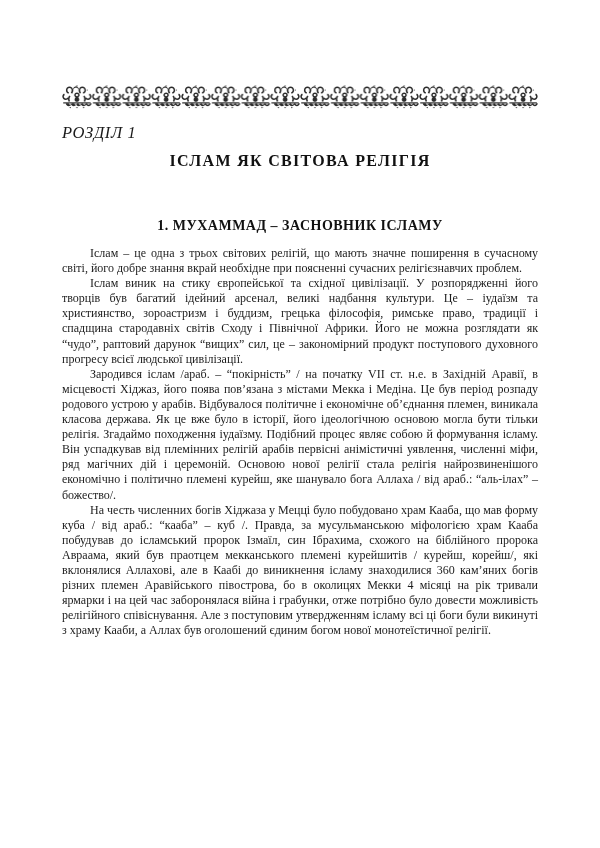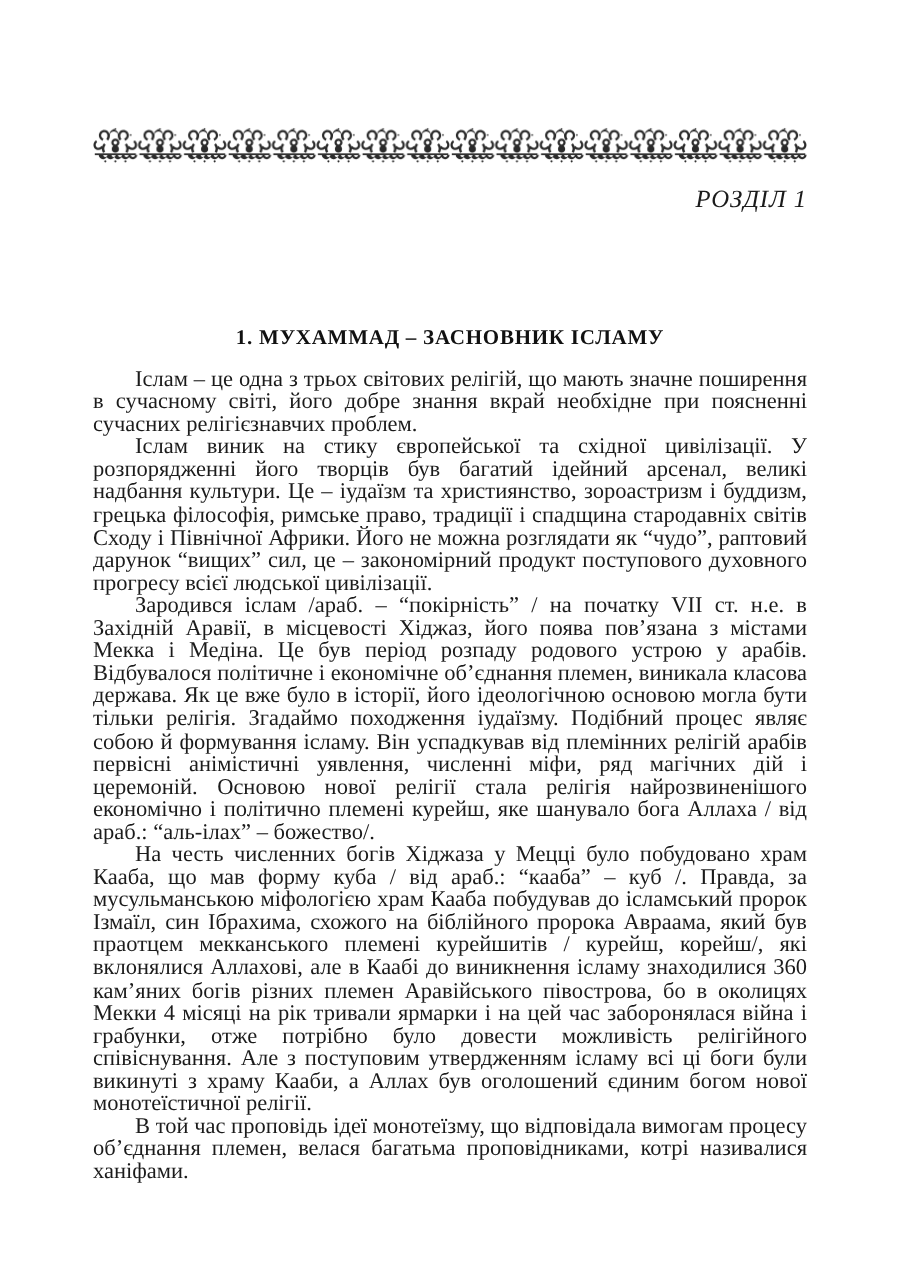--- a/index.html
+++ b/index.html
@@ -34,21 +34,21 @@
     width: 100%;
     height: 100%;
   }
 
   
   .chapter-label {
     position: absolute;
     left: 62px;
     top: 123px;
     width: 476px;
-    text-align: right;
+    text-align: left;
     font-style: italic;
     font-size: 16.5px;
     letter-spacing: 0.6px;
     color: #1b1b1b;
   }
 
   .chapter-title {
     position: absolute;
     left: 62px;
     top: 152px;
@@ -77,21 +77,21 @@
     position: absolute;
     left: 62px;
     top: 246px;
     width: 476px;
   }
 
   .body-block p {
     margin: 0;
     text-align: justify;
     text-indent: 28px;
-    font-size: 15px;
+    font-size: 12px;
     line-height: 15.1px;
     color: #1b1b1b;
     hyphens: none;
     -webkit-hyphens: none;
   }
 
   .body-block p:last-child {
     text-align: justify;
   }
 </style>
@@ -127,24 +127,24 @@
             <circle cx="14.9" cy="0.9" r="0.6"></circle>
           </g>
         </pattern>
       </defs>
       <rect x="0" y="0" width="476" height="25" fill="url(#arabesque)"></rect>
     </svg>
   </div>
 
   <div class="chapter-label">РОЗДІЛ 1</div>
 
+  <div class="chapter-title">ІСЛАМ ЯК СВІТОВА РЕЛІГІЯ</div>
 
   <div class="section-title">1. МУХАММАД – ЗАСНОВНИК ІСЛАМУ</div>
 
   <div class="body-block">
     <p>Іслам – це одна з трьох світових релігій, що мають значне поширення в сучасному світі, його добре знання вкрай необхідне при поясненні сучасних релігієзнавчих проблем.</p>
     <p>Іслам виник на стику європейської та східної цивілізації. У розпорядженні його творців був багатий ідейний арсенал, великі надбання культури. Це – іудаїзм та християнство, зороастризм і буддизм, грецька філософія, римське право, традиції і спадщина стародавніх світів Сходу і Північної Африки. Його не можна розглядати як “чудо”, раптовий дарунок “вищих” сил, це – закономірний продукт поступового духовного прогресу всієї людської цивілізації.</p>
     <p>Зародився іслам /араб. – “покірність” / на початку VII ст. н.е. в Західній Аравії, в місцевості Хіджаз, його поява пов’язана з містами Мекка і Медіна. Це був період розпаду родового устрою у арабів. Відбувалося політичне і економічне об’єднання племен, виникала класова держава. Як це вже було в історії, його ідеологічною основою могла бути тільки релігія. Згадаймо походження іудаїзму. Подібний процес являє собою й формування ісламу. Він успадкував від племінних релігій арабів первісні анімістичні уявлення, численні міфи, ряд магічних дій і церемоній. Основою нової релігії стала релігія найрозвиненішого економічно і політично племені курейш, яке шанувало бога Аллаха / від араб.: “аль-ілах” – божество/.</p>
     <p>На честь численних богів Хіджаза у Мецці було побудовано храм Кааба, що мав форму куба / від араб.: “кааба” – куб /. Правда, за мусульманською міфологією храм Кааба побудував до ісламський пророк Ізмаїл, син Ібрахима, схожого на біблійного пророка Авраама, який був праотцем мекканського племені курейшитів / курейш, корейш/, які вклонялися Аллахові, але в Каабі до виникнення ісламу знаходилися 360 кам’яних богів різних племен Аравійського півострова, бо в околицях Мекки 4 місяці на рік тривали ярмарки і на цей час заборонялася війна і грабунки, отже потрібно було довести можливість релігійного співіснування. Але з поступовим утвердженням ісламу всі ці боги були викинуті з храму Кааби, а Аллах був оголошений єдиним богом нової монотеїстичної релігії.</p>
-    <p>В той час проповідь ідеї монотеїзму, що відповідала вимогам процесу об’єднання племен, велася багатьма проповідниками, котрі називалися ханіфами.</p>
   </div>
 
 </div>
 
 </body></html>

